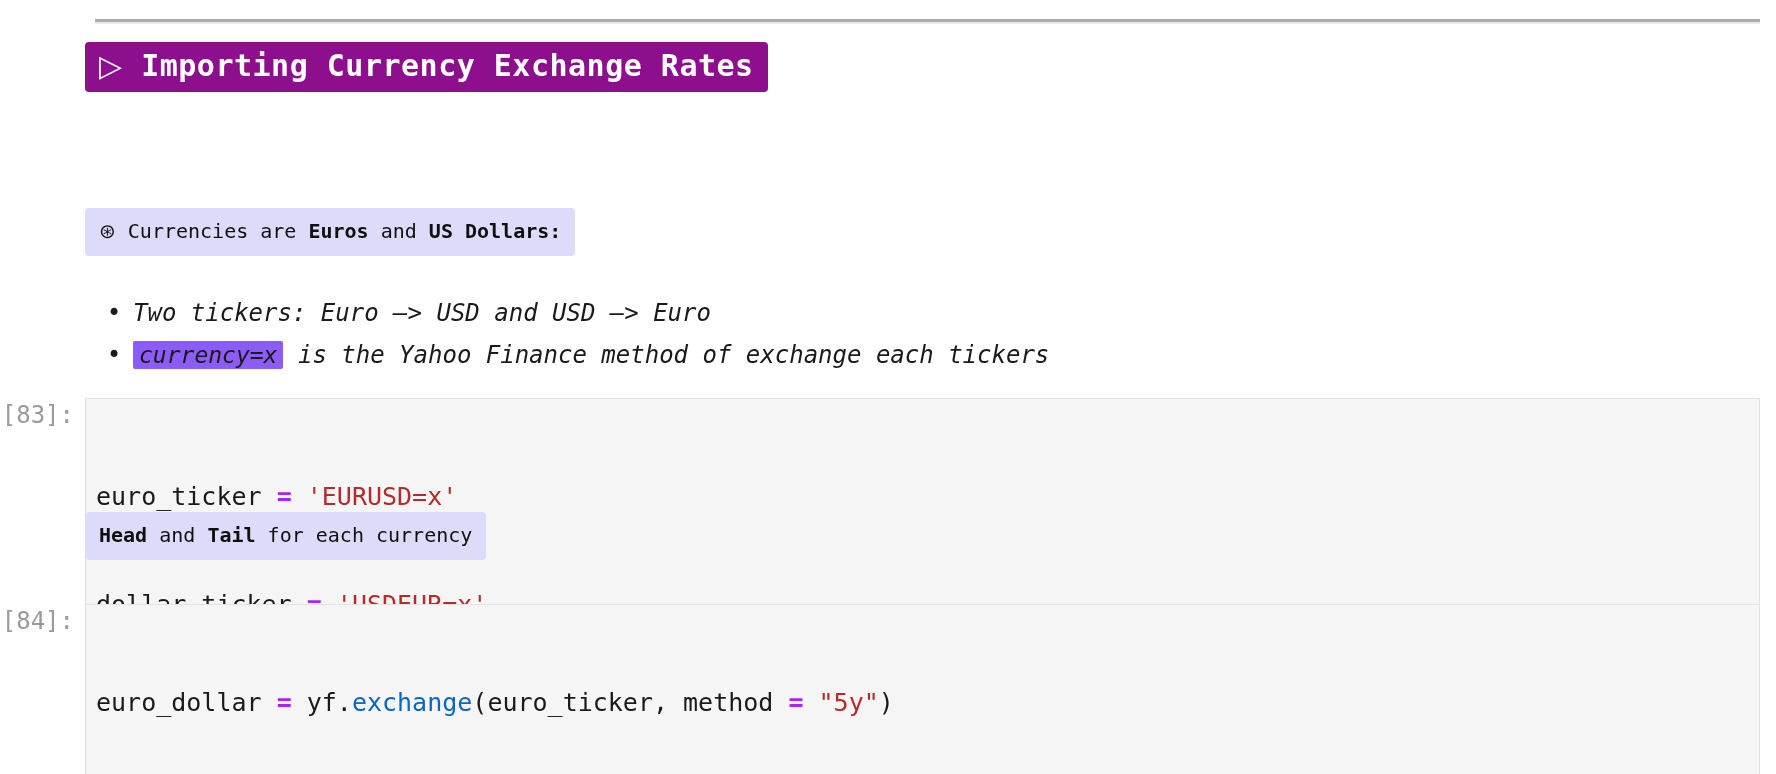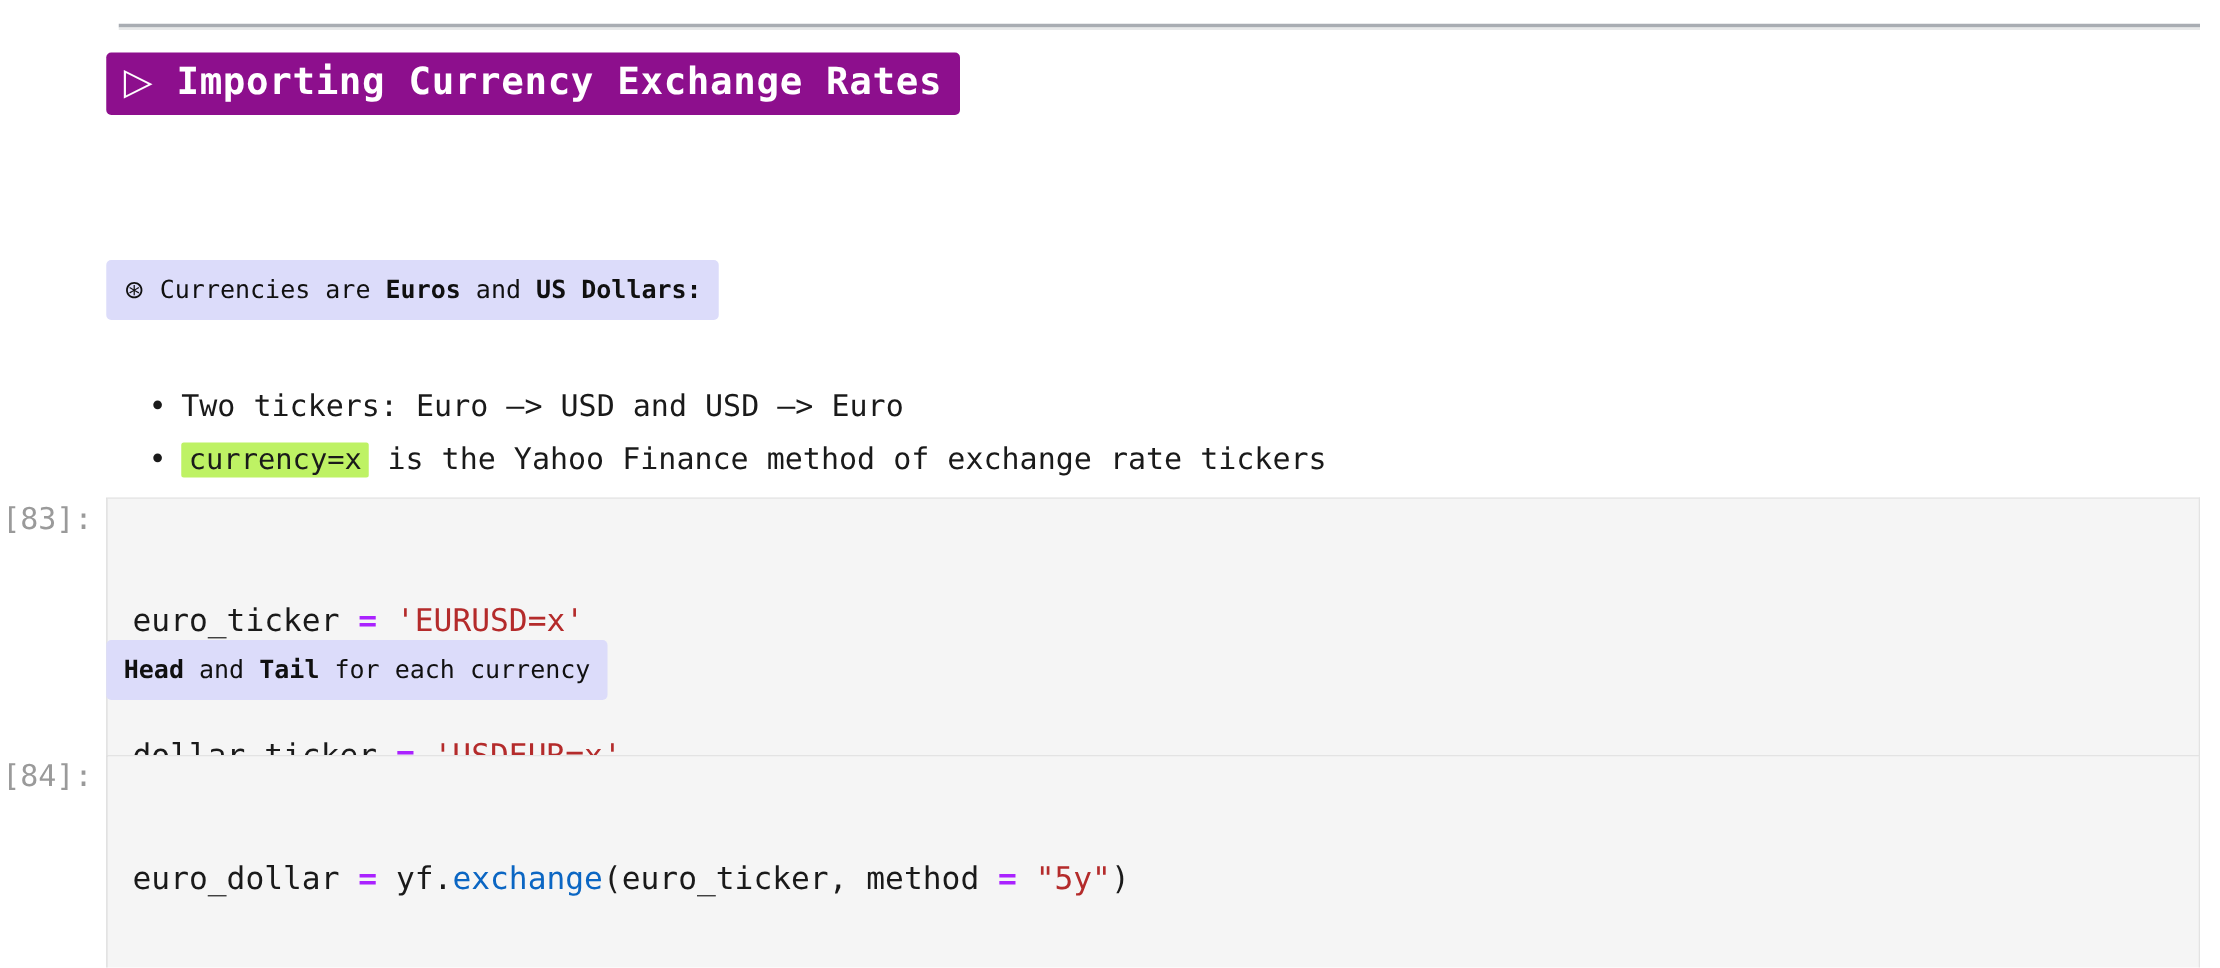--- a/index.html
+++ b/index.html
@@ -54,21 +54,21 @@
 
   .prompt.empty { color: transparent; }
 
   
   .code-box {
     flex: 1 1 auto;
     margin-right: 16px;
     background: #f5f5f5;
     border: 1px solid #e3e3e3;
     border-left: 1px solid #dcdcdc;
-    padding: 8px 10px 8px 20px;
+    padding: 8px 10px 8px 10px;
     font-family: "DejaVu Sans Mono", "Liberation Mono", monospace;
     font-size: 25px;
     line-height: 36px;
     color: #1a1a1a;
     white-space: pre;
   }
 
   .code-line { white-space: pre; }
 
   .tok-op   { color: #aa22ff; font-weight: bold; }
@@ -111,43 +111,44 @@
 
   .badge-lavender .slab {
     font-family: "DejaVu Sans Mono", "Liberation Mono", monospace;
     font-weight: bold;
   }
 
   .glyph { font-family: "DejaVu Sans", sans-serif; }
 
   
   ul.md-list {
-    margin: 16px;
+    margin: 4px;
     padding: 0 0 0 44px;
     list-style: none;
     font-family: "DejaVu Sans Mono", "Liberation Mono", monospace;
     font-size: 24px;
     line-height: 42px;
     color: #1a1a1a;
+    font-style: italic;
   }
   ul.md-list li {
     position: relative;
     white-space: pre;
   }
   ul.md-list li::before {
     content: "\2022";
     position: absolute;
     left: -26px;
     top: 0;
     font-family: "DejaVu Sans", sans-serif;
     font-size: 24px;
     color: #1a1a1a;
   }
   code.inline-code {
-    background: #bef264;
+    background: #8b5cf6;
     padding: 1px 6px;
     border-radius: 2px;
     font-family: "DejaVu Sans Mono", "Liberation Mono", monospace;
     font-size: 23px;
     color: #1a1a1a;
   }
 
   
   .out-area {
     flex: 1 1 auto;
@@ -180,21 +181,21 @@
     <div class="md-area">
       <span class="md-badge badge-lavender"><span class="glyph">⊛</span><span> Currencies are </span><b>Euros</b><span> and </span><b>US Dollars:</b></span>
     </div>
   </div>
 
   <div class="cell-row" style="top:288px;">
     <div class="prompt empty">&nbsp;</div>
     <div class="md-area">
       <ul class="md-list">
         <li><span>Two tickers: Euro –&gt; USD and USD –&gt; Euro</span></li>
-        <li><code class="inline-code">currency=x</code><span> is the Yahoo Finance method of exchange rate tickers</span></li>
+        <li><code class="inline-code">currency=x</code><span> is the Yahoo Finance method of exchange each tickers</span></li>
       </ul>
     </div>
   </div>
 
   <div class="cell-row" style="top:398px;">
     <div class="prompt">[83]:</div>
     <div class="code-box">
       <div class="code-line"><span class="tok-plain">euro_ticker </span><span class="tok-op">=</span><span class="tok-plain"> </span><span class="tok-str">'EURUSD=x'</span></div>
       <div class="code-line"><span class="tok-plain">dollar_ticker </span><span class="tok-op">=</span><span class="tok-plain"> </span><span class="tok-str">'USDEUR=x'</span></div>
     </div>

